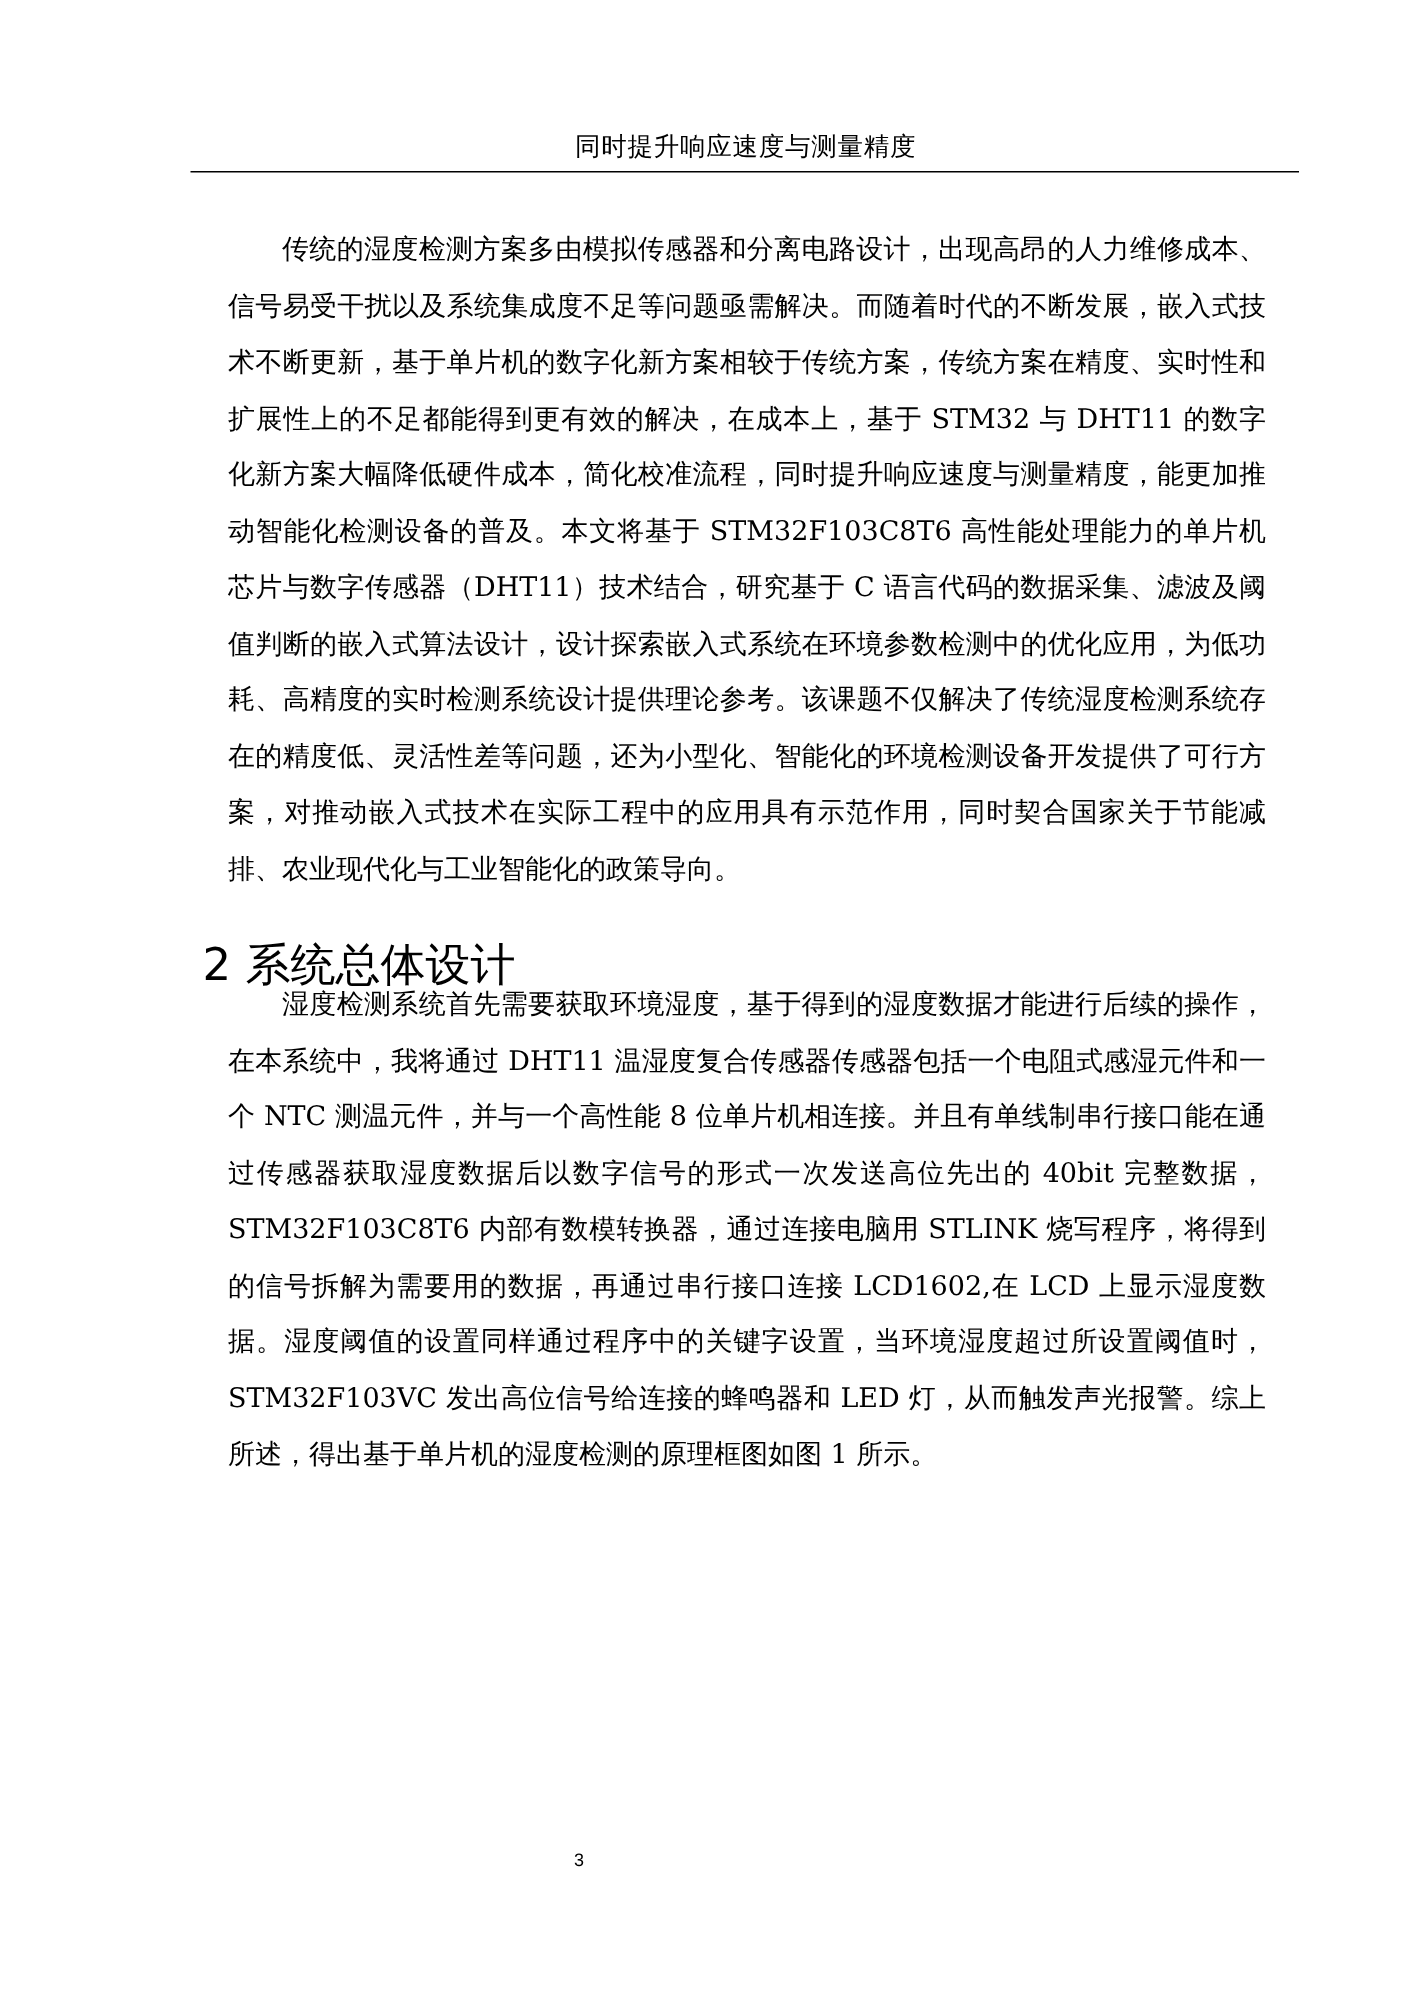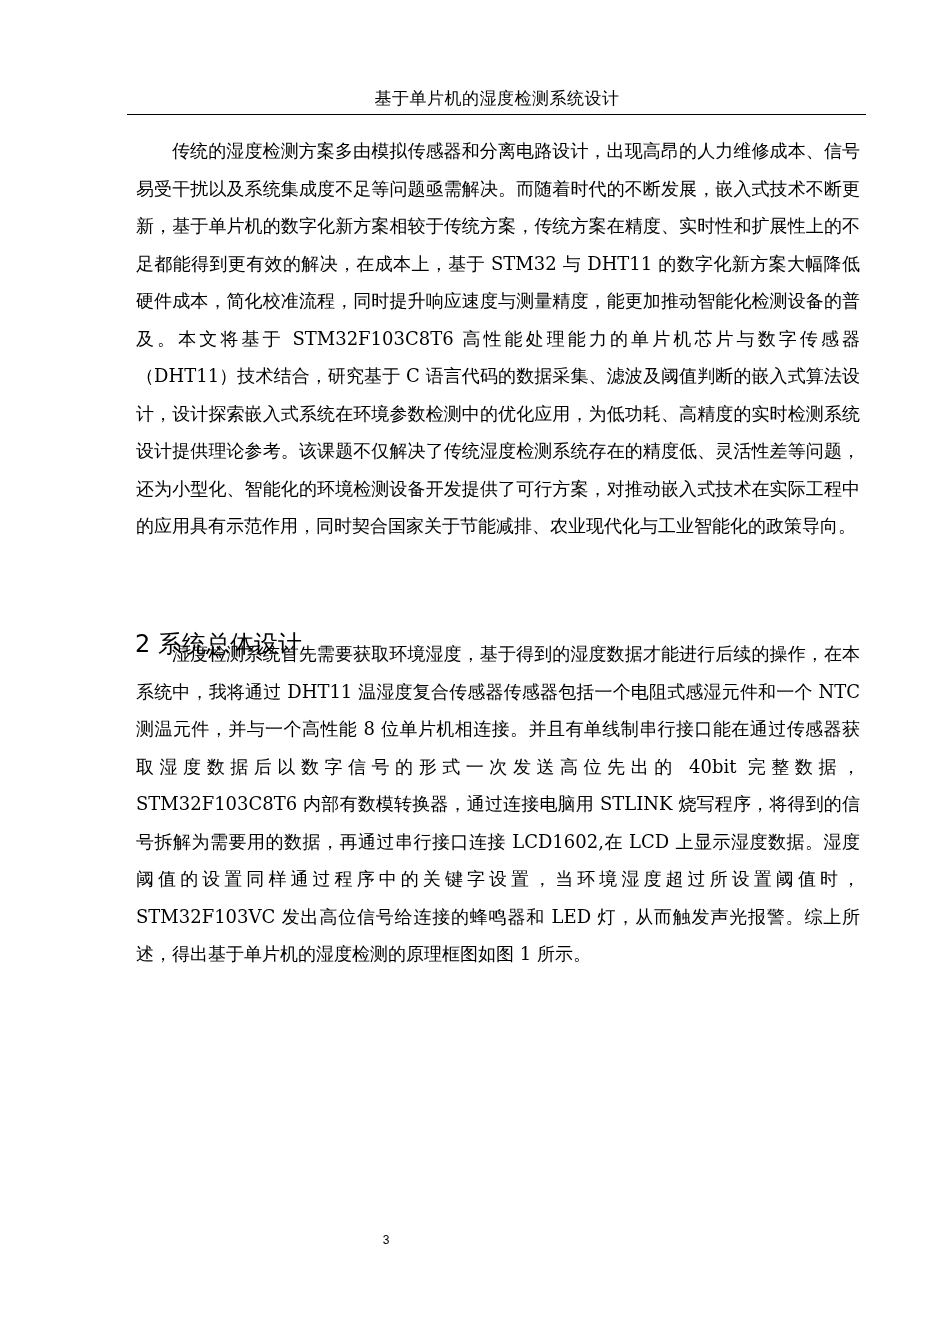--- a/index.html
+++ b/index.html
@@ -37,50 +37,50 @@
     .body-text {
       position: absolute;
       left: 136px;
       width: 724px;
       font-size: 18px;
       line-height: 37.5px;
       text-align: justify;
       text-justify: inter-character;
     }
     .para {
-      margin: 0;
+      margin: 16px;
       text-indent: 36px;
     }
     #para1 { top: 132px; }
     #para2 { top: 635px; }
     .section-heading {
       position: absolute;
       left: 135px;
       top: 627px;
-      font-size: 24px;
+      font-size: 30px;
       line-height: 34px;
       font-weight: normal;
       margin: 0;
       font-family: "DejaVu Sans", "Liberation Sans", sans-serif;
     }
     .page-number {
       position: absolute;
       left: 376px;
       top: 1232px;
       width: 20px;
       text-align: center;
       font-size: 12px;
       line-height: 16px;
       font-family: "Liberation Sans", "DejaVu Sans", sans-serif;
     }
   </style>
 </head>
 <body>
 
-<div class="page-header">基于单片机的湿度检测系统设计</div>
+<div class="page-header">同时提升响应速度与测量精度</div>
 <div class="header-rule"></div>
 
 <div class="body-text" id="para1">
   <p class="para">传统的湿度检测方案多由模拟传感器和分离电路设计，出现高昂的人力维修成本、信号易受干扰以及系统集成度不足等问题亟需解决。而随着时代的不断发展，嵌入式技术不断更新，基于单片机的数字化新方案相较于传统方案，传统方案在精度、实时性和扩展性上的不足都能得到更有效的解决，在成本上，基于 STM32 与 DHT11 的数字化新方案大幅降低硬件成本，简化校准流程，同时提升响应速度与测量精度，能更加推动智能化检测设备的普及。本文将基于 STM32F103C8T6 高性能处理能力的单片机芯片与数字传感器（DHT11）技术结合，研究基于 C 语言代码的数据采集、滤波及阈值判断的嵌入式算法设计，设计探索嵌入式系统在环境参数检测中的优化应用，为低功耗、高精度的实时检测系统设计提供理论参考。该课题不仅解决了传统湿度检测系统存在的精度低、灵活性差等问题，还为小型化、智能化的环境检测设备开发提供了可行方案，对推动嵌入式技术在实际工程中的应用具有示范作用，同时契合国家关于节能减排、农业现代化与工业智能化的政策导向。</p>
 </div>
 
 <h2 class="section-heading">2 系统总体设计</h2>
 
 <div class="body-text" id="para2">
   <p class="para">湿度检测系统首先需要获取环境湿度，基于得到的湿度数据才能进行后续的操作，在本系统中，我将通过 DHT11 温湿度复合传感器传感器包括一个电阻式感湿元件和一个 NTC 测温元件，并与一个高性能 8 位单片机相连接。并且有单线制串行接口能在通过传感器获取湿度数据后以数字信号的形式一次发送高位先出的 40bit 完整数据，STM32F103C8T6 内部有数模转换器，通过连接电脑用 STLINK 烧写程序，将得到的信号拆解为需要用的数据，再通过串行接口连接 LCD1602,在 LCD 上显示湿度数据。湿度阈值的设置同样通过程序中的关键字设置，当环境湿度超过所设置阈值时，STM32F103VC 发出高位信号给连接的蜂鸣器和 LED 灯，从而触发声光报警。综上所述，得出基于单片机的湿度检测的原理框图如图 1 所示。</p>

